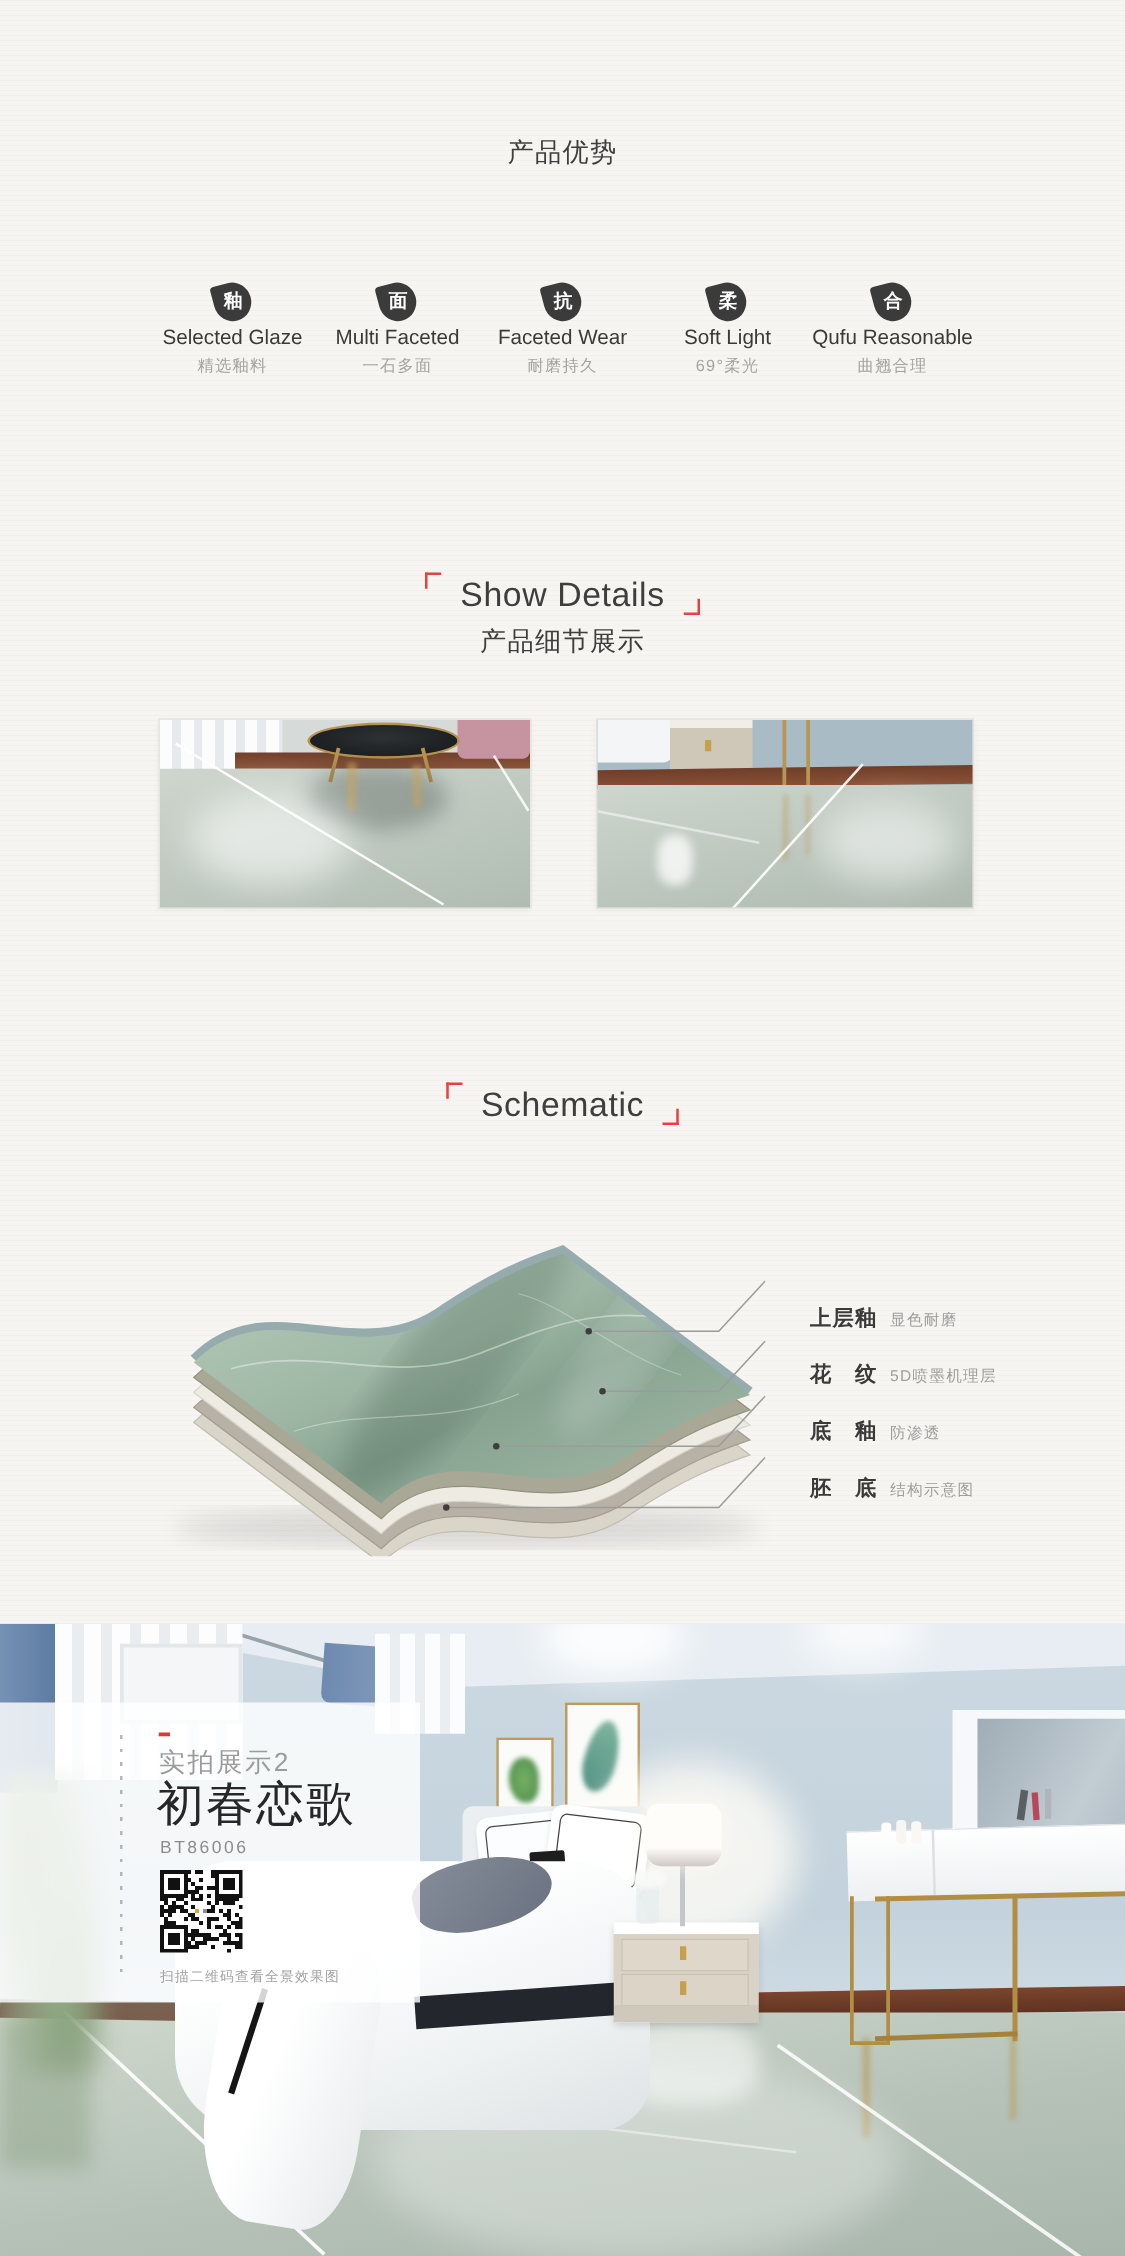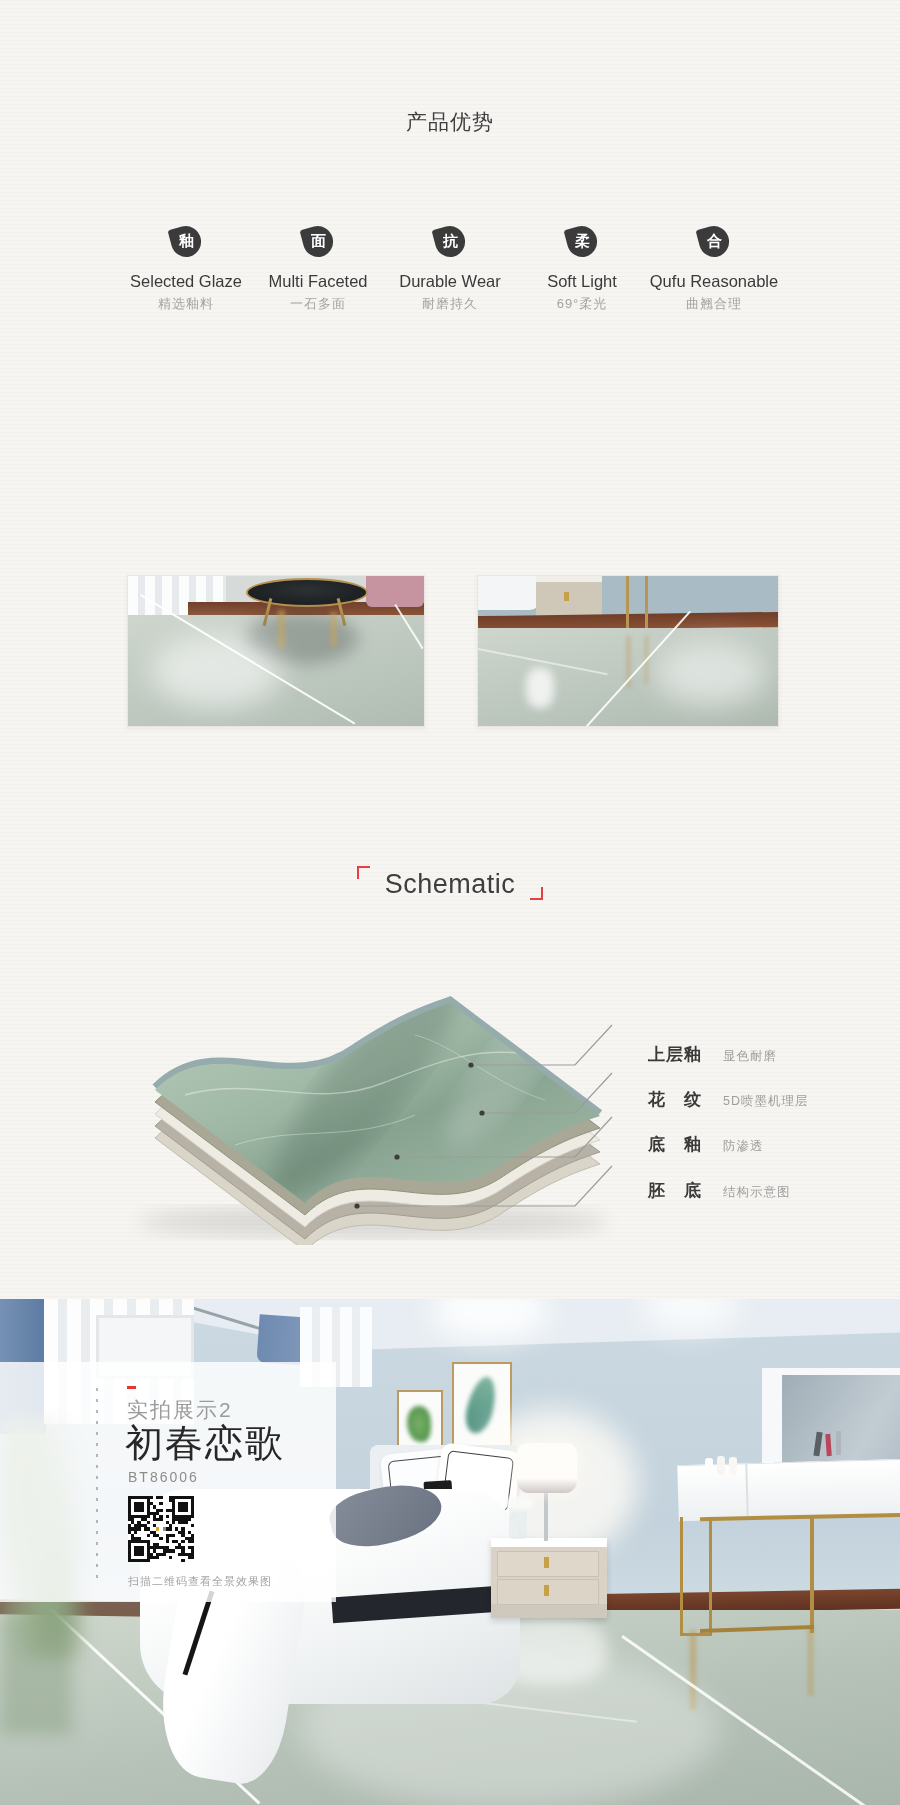--- a/index.html
+++ b/index.html
@@ -16,28 +16,28 @@
   .t-cn{font-size:21px;color:#3e3e3e;margin-top:7px;letter-spacing:1px;text-align:center;}
   .brk{position:absolute;width:11px;height:11px;}
   .brk-tl{left:-28px;top:-3px;border-left:2px solid #e64040;border-top:2px solid #e64040;}
   .brk-br{right:-28px;bottom:0px;border-right:2px solid #e64040;border-bottom:2px solid #e64040;}
   
   .adv-row{position:absolute;top:226px;left:120px;width:660px;display:flex;}
   .adv-item{width:132px;text-align:center;}
   .drop{width:30px;height:31px;margin:0 auto;background:#3b3b3b;border-radius:3px 50% 50% 50%;
         transform:rotate(-15deg);display:flex;align-items:center;justify-content:center;}
   .drop span{transform:rotate(15deg);color:#fff;font-size:15px;font-weight:bold;}
-  .adv-en{margin-top:15px;font-size:16.5px;color:#3a3a3a;}
+  .adv-en{margin-top:4px;font-size:16.5px;color:#3a3a3a;}
   .adv-cn{margin-top:4px;font-size:13px;color:#a3a3a3;letter-spacing:1px;}
   
   .photo{position:absolute;overflow:hidden;border:1px solid #e8e6e2;box-shadow:0 2px 6px rgba(0,0,0,.05);background:#c9d2c9;}
   
   .slab{position:absolute;left:648px;display:flex;align-items:baseline;}
   .slab .nm{font-size:17px;font-weight:bold;color:#3a3a3a;letter-spacing:1px;margin-top:27px;}
-  .slab .ds{font-size:12.5px;color:#9e9e9e;margin-left:21px;letter-spacing:1px;}
+  .slab .ds{font-size:12.5px;color:#9e9e9e;margin-left:10px;letter-spacing:1px;}
   
   .scene{position:absolute;left:0;top:1299px;width:900px;height:506px;overflow:hidden;
          background:linear-gradient(180deg,#ccd9e2 0%,#c3d2dc 45%,#cfdce4 62%);}
   .blur2{filter:blur(2px);} .blur4{filter:blur(4px);} .blur8{filter:blur(8px);} .blur14{filter:blur(14px);}
   .panel{position:absolute;left:0;top:63px;width:336px;height:240px;background:rgba(255,255,255,.82);}
   .tag-txt{position:absolute;left:127px;top:97px;font-size:21px;color:#9b9b9b;letter-spacing:2px;}
   .name-txt{position:absolute;left:125px;top:119px;font-size:38px;font-weight:normal;color:#272727;letter-spacing:2px;}
   .model-txt{position:absolute;left:128px;top:170px;font-size:14px;color:#8c8c8c;letter-spacing:2px;}
   .cap-txt{position:absolute;left:128px;top:275px;font-size:11px;color:#a3a3a3;letter-spacing:1px;}
 </style>
@@ -62,39 +62,47 @@
       <div class="drop">
           <span>面</span>
         </div>
       <div class="adv-en">Multi Faceted</div>
       <div class="adv-cn">一石多面</div>
     </div>
     <div class="adv-item">
       <div class="drop">
           <span>抗</span>
         </div>
-      <div class="adv-en">Durable Wear</div>
+      <div class="adv-en">Faceted Wear</div>
       <div class="adv-cn">耐磨持久</div>
     </div>
     <div class="adv-item">
       <div class="drop">
           <span>柔</span>
         </div>
       <div class="adv-en">Soft Light</div>
       <div class="adv-cn">69°柔光</div>
     </div>
     <div class="adv-item">
       <div class="drop">
           <span>合</span>
         </div>
       <div class="adv-en">Qufu Reasonable</div>
       <div class="adv-cn">曲翘合理</div>
     </div>
   </div>
 
+  <div class="sec-head" style="top:461px;">
+    <div class="t-en">
+      <span class="brk brk-tl"></span>
+      <span>Show Details</span>
+      <span class="brk brk-br"></span>
+    </div>
+    <div class="t-cn">产品细节展示</div>
+  </div>
 
   <div class="photo" style="left:127px;top:575px;width:296px;height:150px;">
     <div class="abs" style="left:0;top:0;width:296px;height:46px;background:#d6dad8;"></div>
     <div class="abs" style="left:0;top:0;width:98px;height:48px;background:repeating-linear-gradient(90deg,#fbfcfc 0 10px,#e7eaec 10px 17px);"></div>
     <div class="abs" style="left:60px;top:26px;width:240px;height:13px;background:linear-gradient(180deg,#71402c,#8a5438);"></div>
     <div class="abs" style="left:238px;top:0;width:58px;height:31px;background:#c694a0;border-radius:0 0 6px 6px;"></div>
     <div class="abs" style="left:0;top:39px;width:296px;height:111px;background:linear-gradient(165deg,#ced6cd,#b9c4bb 70%,#b0bcb2);"></div>
     <div class="abs" style="left:118px;top:2px;width:118px;height:25px;background:radial-gradient(ellipse at 50% 40%,#2c3134,#17191b);border:2px solid #b79350;border-radius:50%;"></div>
     <div class="abs" style="left:138px;top:22px;width:3px;height:28px;background:#b79350;transform:rotate(14deg);"></div>
     <div class="abs" style="left:212px;top:22px;width:3px;height:28px;background:#b79350;transform:rotate(-14deg);"></div>

